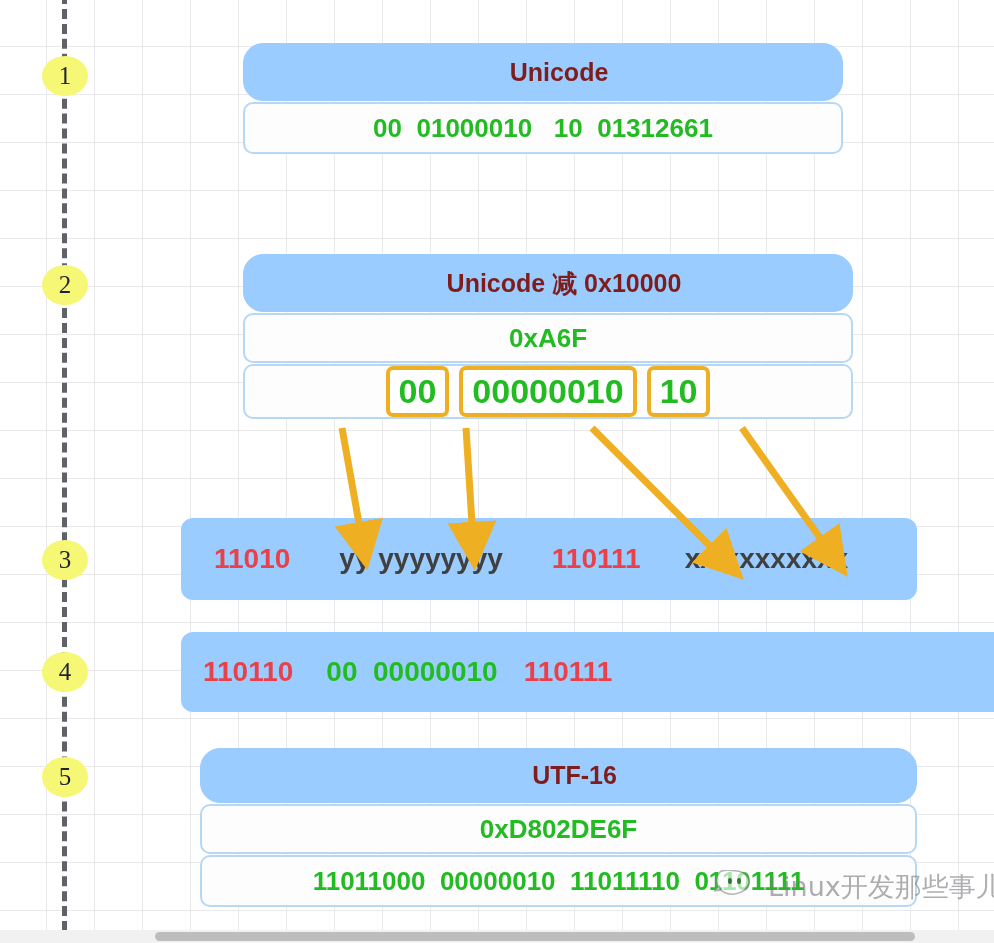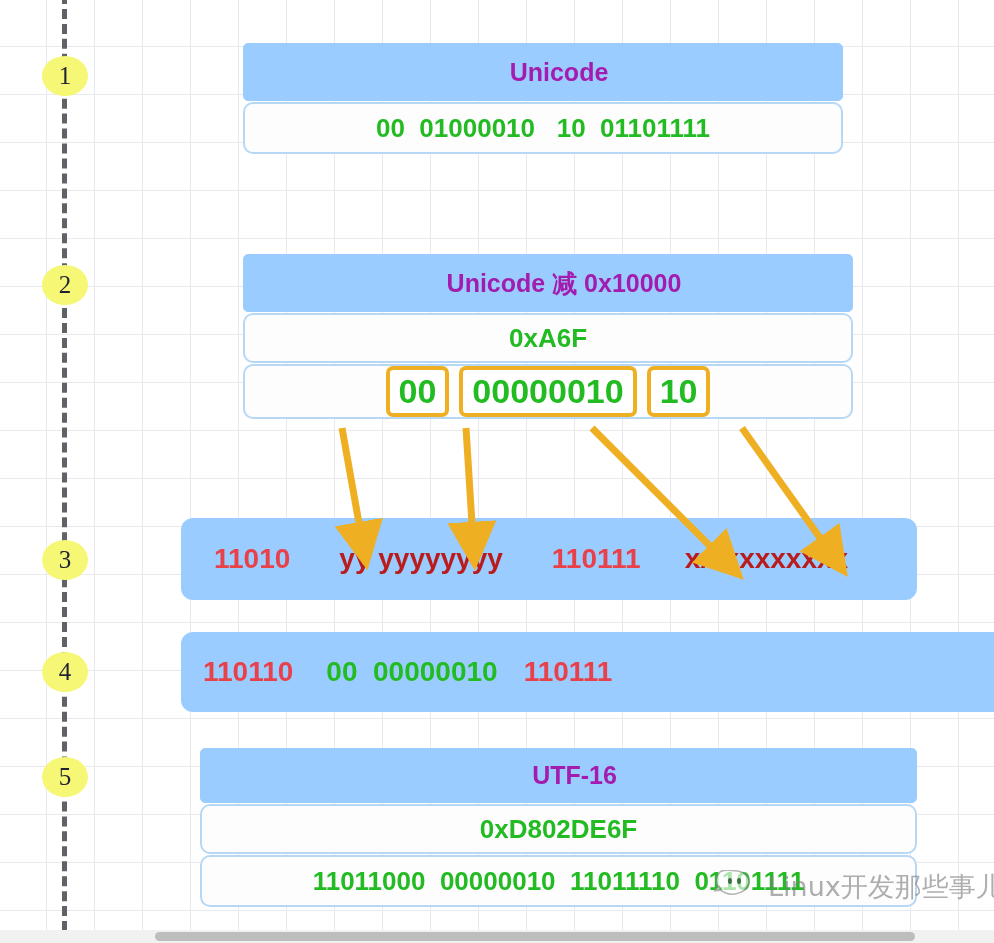--- a/index.html
+++ b/index.html
@@ -51,26 +51,26 @@
   }
 
   
   .card {
     position: absolute;
     z-index: 3;
   }
   .card-head {
     background: #9BCCFF;
     border: 1px solid #9BCCFF;
-    border-radius: 5px;
+    border-radius: 20px;
     height: 58px;
     display: flex;
     align-items: center;
     justify-content: center;
-    color: #a21caf;
+    color: #7f1d1d;
     font-size: 25px;
     font-weight: bold;
     padding-left: 32px;
   }
   .card-row {
     background: #fdfdfd;
     border: 2px solid #b6d8f5;
     border-radius: 10px;
     height: 50px;
     margin-top: 1px;
@@ -93,21 +93,21 @@
     align-items: center;
     z-index: 3;
     white-space: pre;
   }
   .pill .seg {
     font-size: 28px;
     font-weight: bold;
   }
   .red   { color: #E8414A; }
   .green { color: #22BB22; }
-  .dark  { color: #b91c1c; }
+  .dark  { color: #404040; }
 
   
   .hl-row {
     display: flex;
     align-items: center;
     justify-content: center;
     gap: 10px;
   }
   .hl-box {
     border: 4px solid #EFAF23;
@@ -183,21 +183,21 @@
     </div>
   <div class="step-badge" style="left:42px; top:652px;">
       <span>4</span>
     </div>
   <div class="step-badge" style="left:42px; top:757px;">
       <span>5</span>
     </div>
 
   <div class="card" style="left:243px; top:43px; width:600px;">
     <div class="card-head">Unicode</div>
-    <div class="card-row tall">00  01000010   10  01101111</div>
+    <div class="card-row tall">00  01000010   10  01312661</div>
   </div>
 
   <div class="card" style="left:243px; top:254px; width:610px;">
     <div class="card-head">Unicode 减 0x10000</div>
     <div class="card-row">0xA6F</div>
     <div class="card-row tall hl-row" style="height:55px;">
       <span class="hl-box">00</span>
       <span class="hl-box">00000010</span>
       <span class="hl-box">10</span>
     </div>

